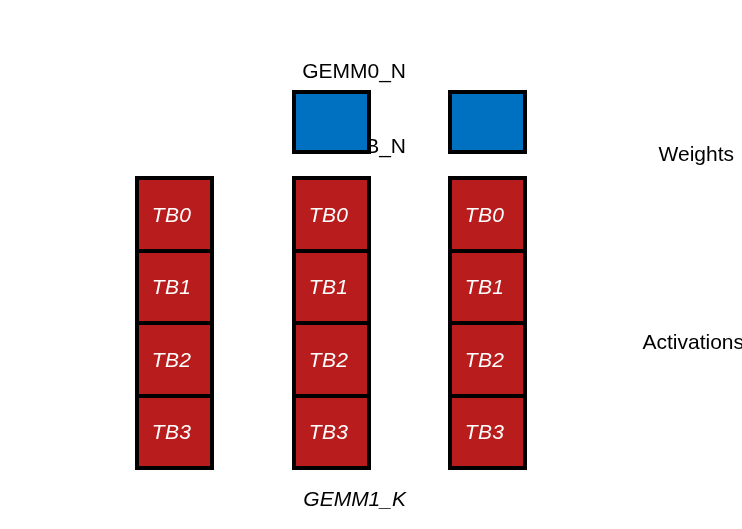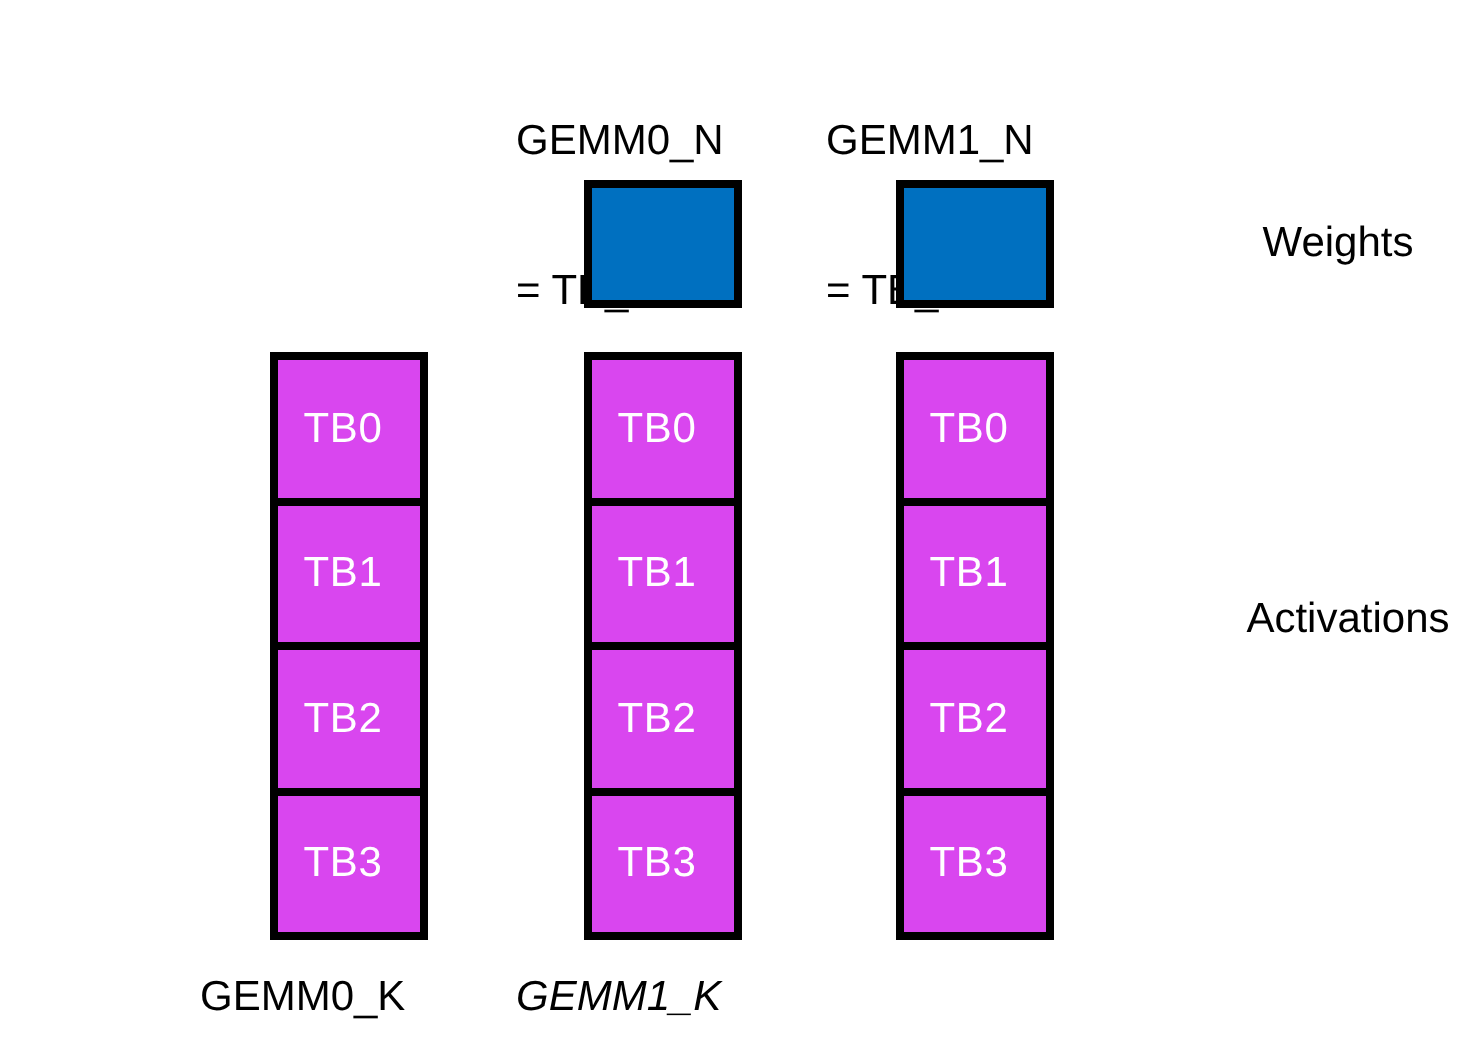--- a/index.html
+++ b/index.html
@@ -25,48 +25,49 @@
   }
 
   
   .label {
     position: absolute;
     box-sizing: border-box;
     font-size: 21px;
     line-height: 25px;
     color: #000000;
     white-space: pre;
-    text-align: left;
+    text-align: right;
   }
-  .label.left-align { text-align: center; }
+  .label.left-align { text-align: right; margin-top: 32px; }
 
   
   .weight-block {
     position: absolute;
     box-sizing: border-box;
     background: #0070C0;
     border: 4px solid #000000;
   }
 
   
   .activation-column {
     position: absolute;
     box-sizing: border-box;
     display: flex;
     flex-direction: column;
   }
   .activation-cell {
     box-sizing: border-box;
-    background: #d946ef;
+    background: #b91c1c;
     border: 4px solid #000000;
     flex: 1 1 0;
     display: flex;
     align-items: center;
     justify-content: center;
     position: relative;
+    font-style: italic;
   }
   
   .activation-cell + .activation-cell {
     margin-top: -4px;
   }
   .cell-text {
     font-size: 21px;
     line-height: 21px;
     color: #ffffff;
     letter-spacing: 0.3px;
@@ -77,24 +78,20 @@
 </head>
 <body>
 
 <div id="canvas">
 
   <div class="label" style="left:258px; top:8px; width:148px;">
     <div>GEMM0_N</div>
     <div>= TB_N</div>
   </div>
 
-  <div class="label" style="left:413px; top:8px; width:148px;">
-    <div>GEMM1_N</div>
-    <div>= TB_N</div>
-  </div>
 
   <div class="weight-block" style="left:292px; top:90px; width:79px; height:64px;"></div>
 
   <div class="weight-block" style="left:448px; top:90px; width:79px; height:64px;"></div>
 
   <div class="label left-align" style="left:604px; top:109px; width:130px;">Weights</div>
 
   <div class="activation-column" style="left:135px; top:176px; width:79px; height:294px;">
     <div class="activation-cell">
       <span class="cell-text">TB0</span>
@@ -136,17 +133,16 @@
       <span class="cell-text">TB2</span>
     </div>
     <div class="activation-cell">
       <span class="cell-text">TB3</span>
     </div>
   </div>
 
 
   <div class="label left-align" style="left:604px; top:297px; width:140px;">Activations</div>
 
-  <div class="label" style="left:100px; top:486px; width:148px;">GEMM0_K</div>
 
   <div class="label" style="left:258px; top:486px; width:148px;font-style:italic;">GEMM1_K</div>
 
 </div>
 
 </body></html>

